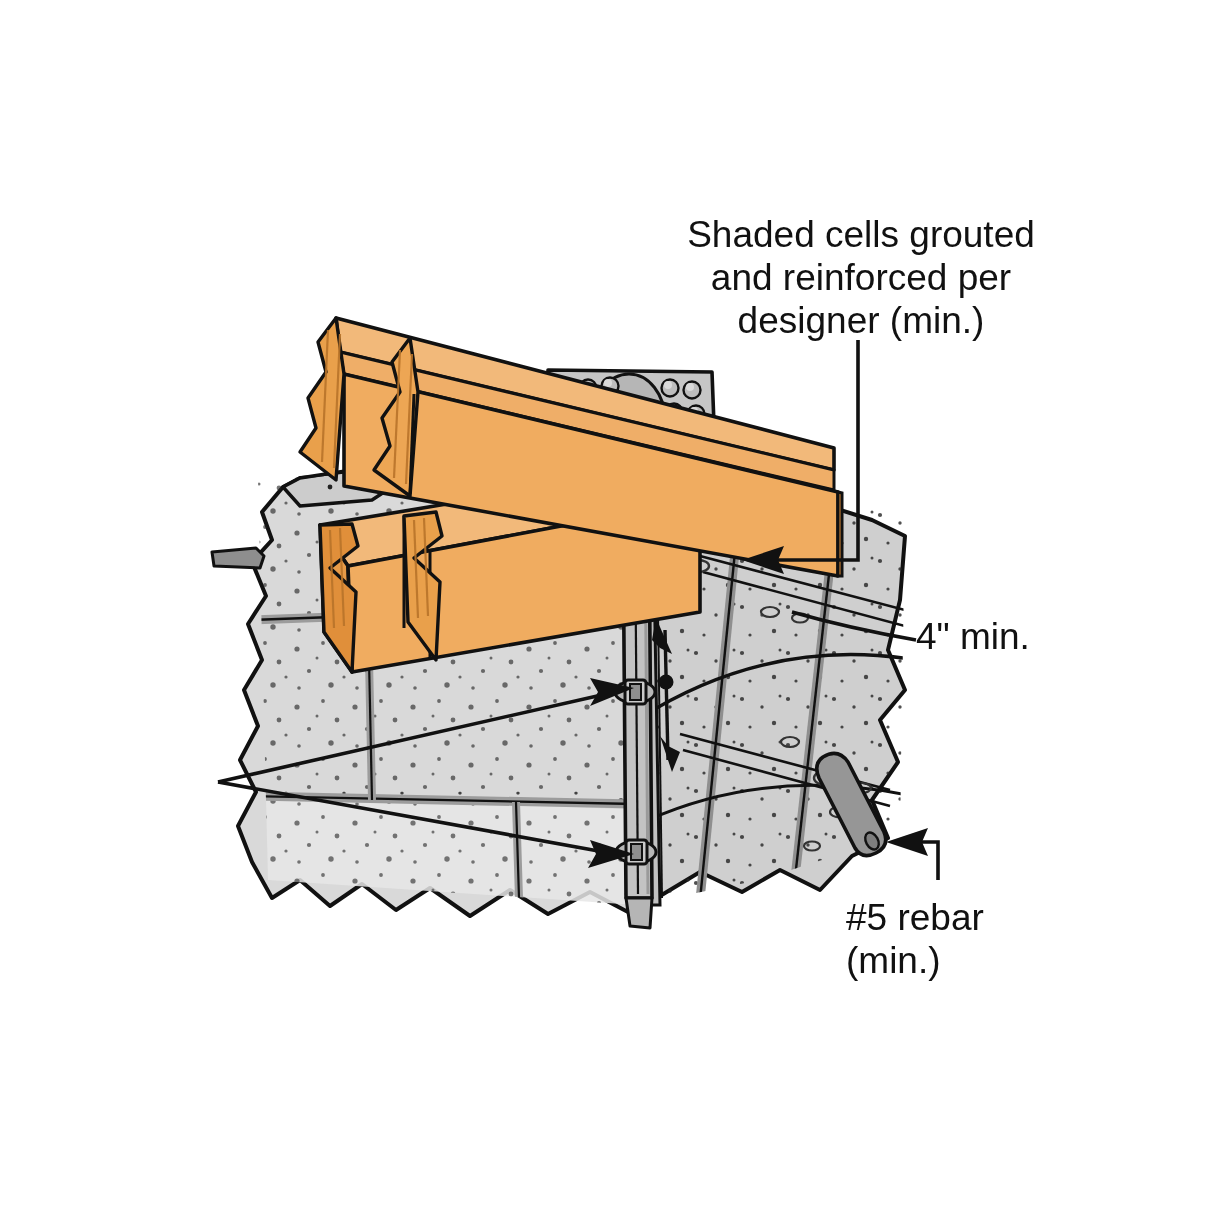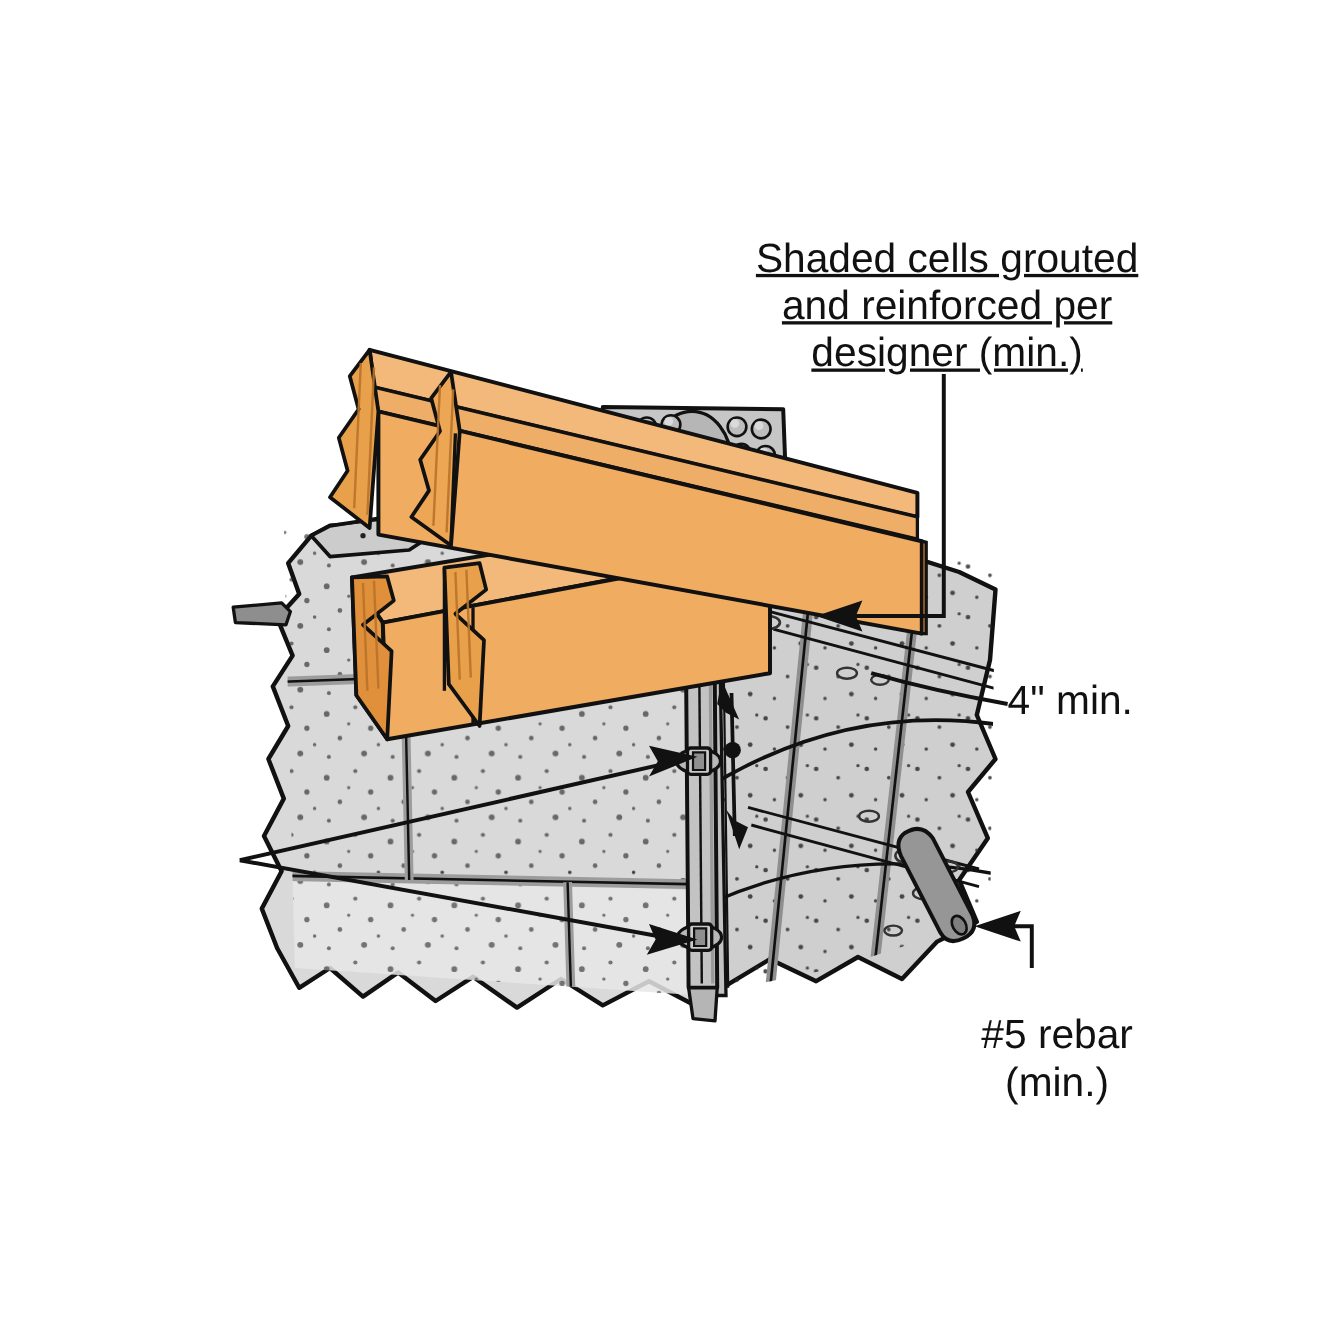--- a/index.html
+++ b/index.html
@@ -2,24 +2,24 @@
 <html><head>
 <meta charset="utf-8">
 <style>
   html,body{margin:0;padding:0;background:#ffffff;}
   body{width:1214px;height:1214px;overflow:hidden;
        font-family:"Liberation Sans",sans-serif;color:#111111;}
   #stage{position:relative;width:1214px;height:1214px;background:#fff;}
   #art{position:absolute;left:0;top:0;width:1214px;height:1214px;}
   .lbl{position:absolute;font-family:"Liberation Sans",sans-serif;
        color:#111;line-height:1.16;white-space:pre-line;font-weight:400;}
-  #lbl-shaded{left:676px;top:214px;width:370px;font-size:37px;text-align:center;text-decoration:underline;}
+  #lbl-shaded{left:676px;top:214px;width:370px;font-size:37px;text-align:center;}
   #lbl-install{left:26px;top:626px;width:230px;font-size:37px;text-align:left;}
   #lbl-4min{left:916px;top:616px;width:230px;font-size:37px;text-align:left;}
-  #lbl-rebar{left:846px;top:920px;width:230px;font-size:37px;text-align:center;}
+  #lbl-rebar{left:846px;top:897px;width:230px;font-size:37px;}
 </style>
 </head>
 <body>
 
 <div id="stage">
 
   <svg id="art" viewBox="0 0 1214 1214">
     <defs>
 
       <pattern id="speck" width="58" height="58" patternUnits="userSpaceOnUse">

